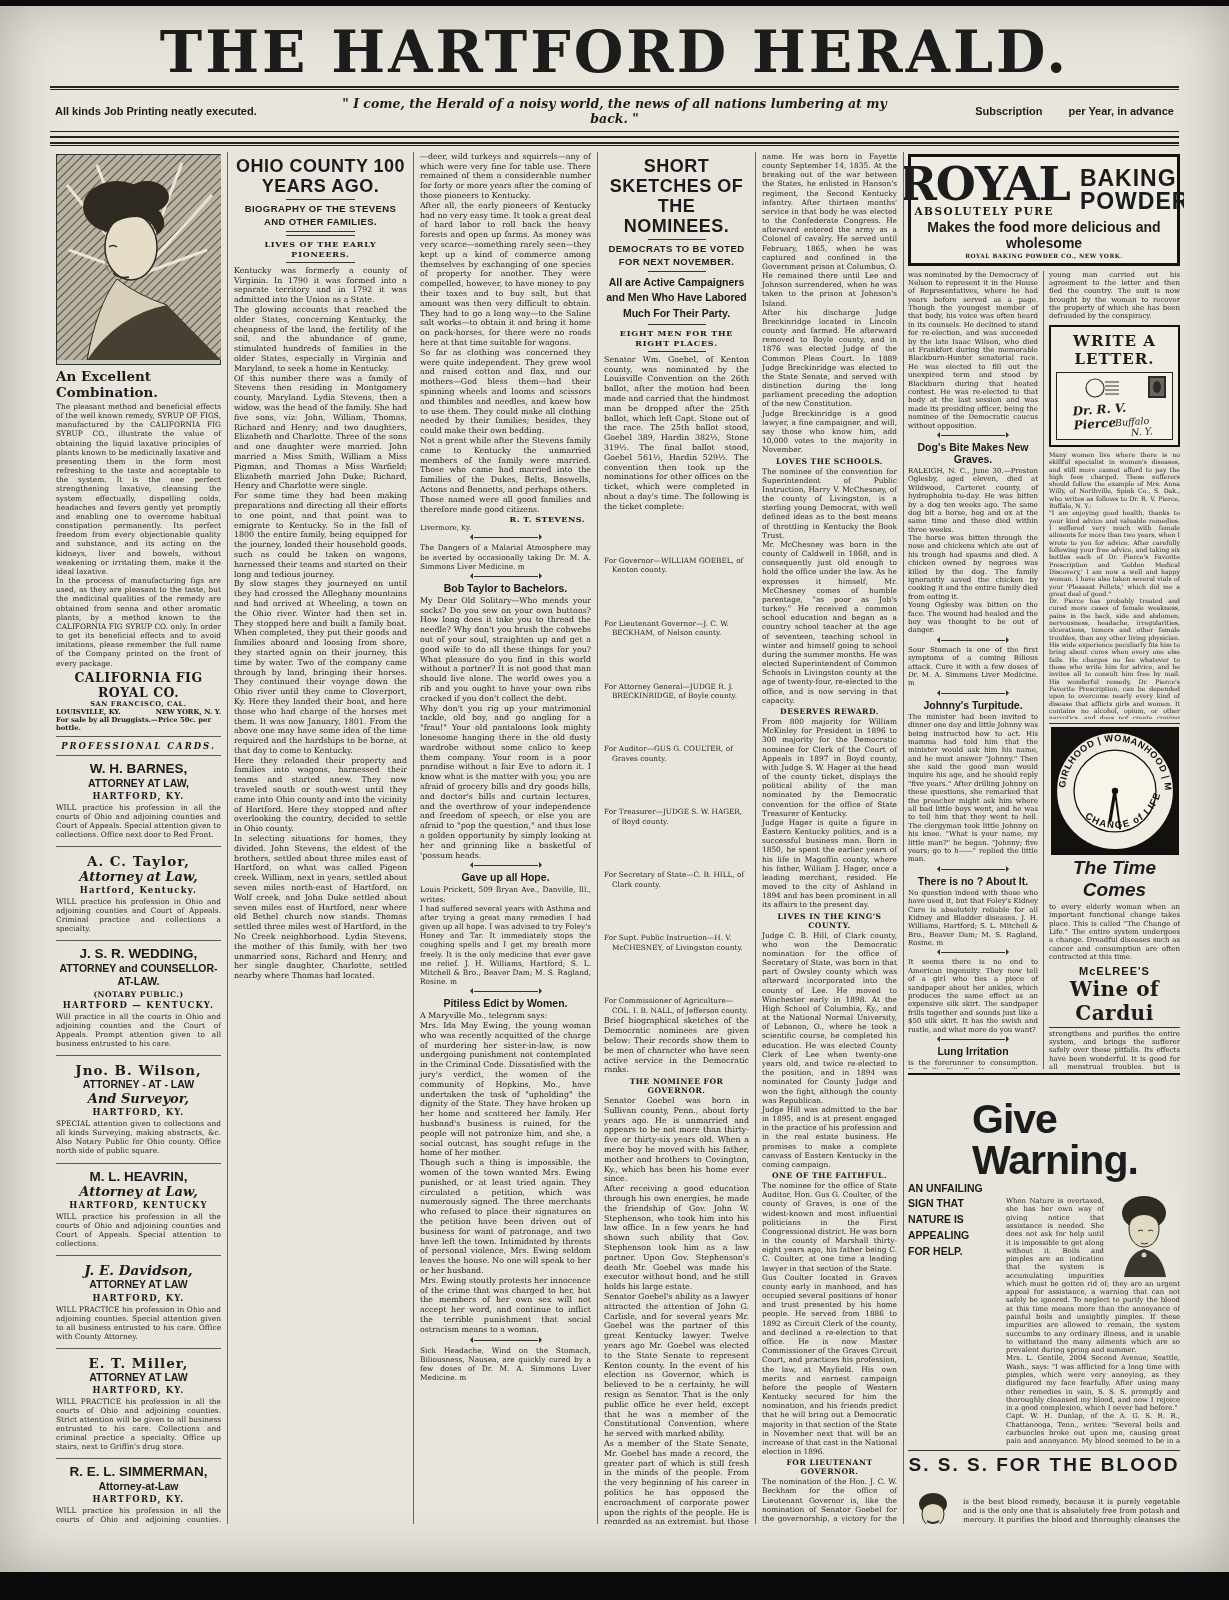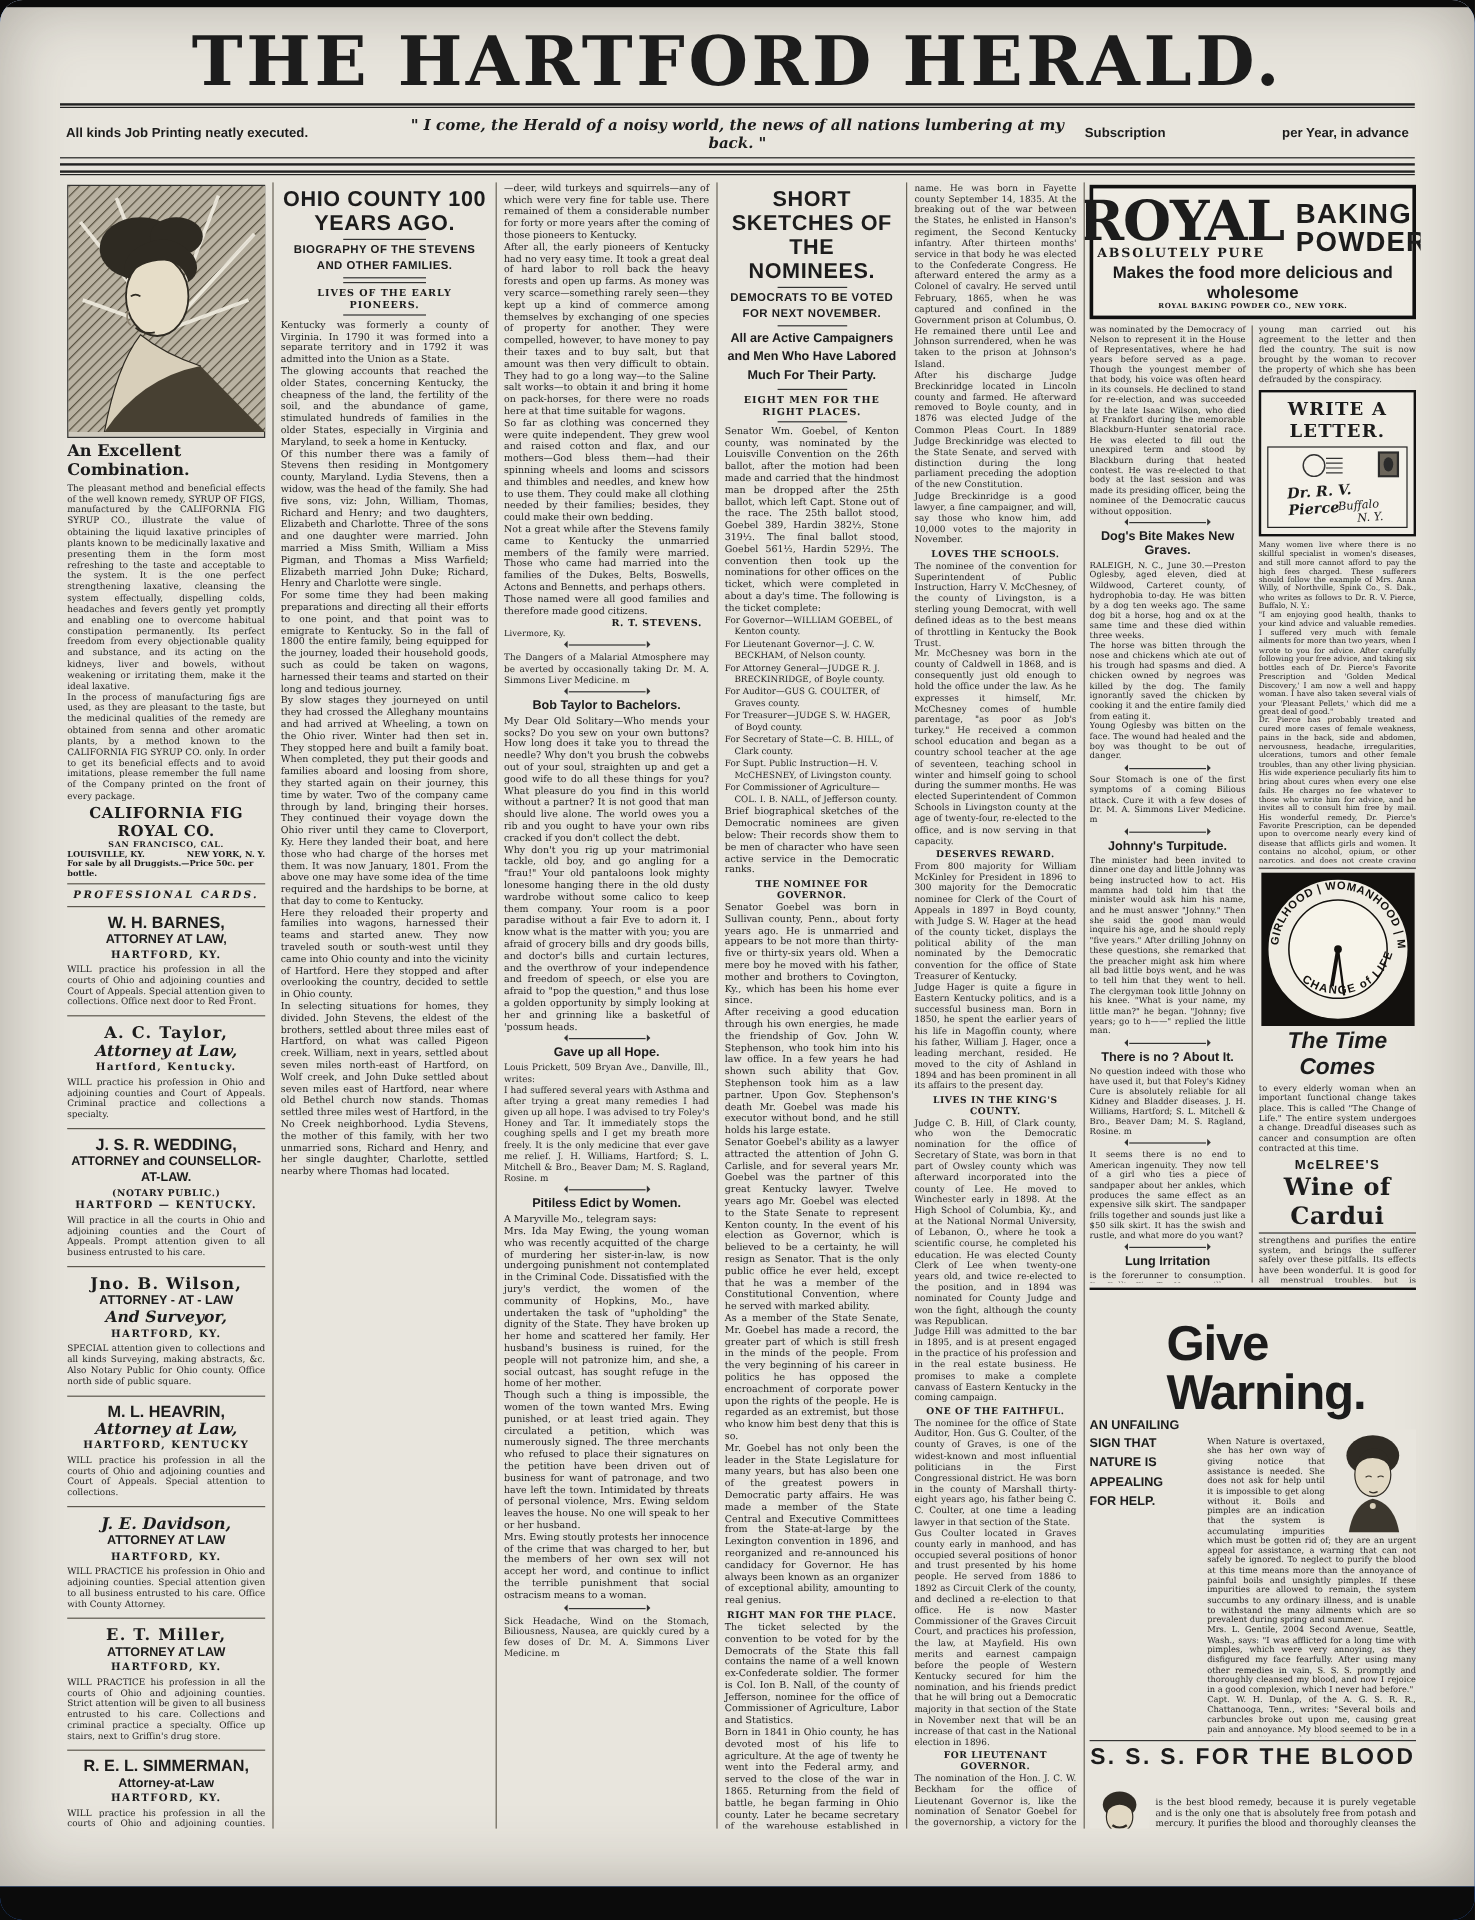--- a/index.html
+++ b/index.html
@@ -1,32 +1,32 @@
 <!DOCTYPE html>
 <html><head>
 <meta charset="utf-8">
 <style>
   html,body{margin:0;padding:0;background:#0b0b0b;}
-  .page{position:relative;width:1229px;height:1600px;background:#3b82f6;overflow:hidden;
-        font-family:"DejaVu Serif",serif;color:#1c1c1c;border-radius:19px;}
+  .page{position:relative;width:1229px;height:1600px;background:#0369a1;overflow:hidden;
+        font-family:"DejaVu Serif",serif;color:#1c1c1c;}
   .paper{position:absolute;top:0;left:0;right:0;bottom:28px;background:#e8e5dd;
          box-shadow:inset 0 0 60px rgba(60,55,45,.35);}
   .top-edge{height:6px;background:#0b0b0b;width:100%;}
   .bottom-band{position:absolute;left:0;right:0;bottom:0;height:28px;background:#0b0b0b;}
   
   .mast{padding:16px 50px 0 50px;text-align:center;}
   .mast-title{font-family:"DejaVu Serif",serif;font-size:57px;font-weight:700;letter-spacing:3px;
               line-height:1.05;white-space:nowrap;}
   .rule-thick{border-top:2px solid #222;margin:4px 50px 1px 50px;}
   .rule-thin{border-top:1px solid #222;margin:1px 50px;}
   .mottobar{display:flex;align-items:center;justify-content:space-between;padding:5px 55px 4px 55px;}
   .jobnote{font-family:"Liberation Sans",sans-serif;font-weight:700;font-size:11px;width:270px;text-align:left;}
   .motto{font-style:italic;font-size:12.5px;font-weight:600;flex:1;text-align:center;}
   .subsc{font-family:"Liberation Sans",sans-serif;font-weight:700;font-size:11px;width:270px;
-         display:flex;justify-content:space-between;gap:26px;}
+         display:flex;justify-content:flex-end;gap:26px;}
   .dateline{display:flex;align-items:baseline;justify-content:space-between;padding:5px 55px 4px 55px;}
   .vol,.issue{font-size:15px;font-weight:700;}
   .dtc{font-size:16px;font-weight:700;letter-spacing:1px;}
   
   .cols{display:flex;align-items:stretch;height:1372px;overflow:hidden;margin:0 45px 0 50px;padding-top:5px;}
   .col{overflow:hidden;padding:0 6px;border-right:1px solid #6a6458;box-sizing:border-box;}
   .col:last-child{border-right:none;}
   .c1{width:178px;} .c2{width:186px;} .c3{width:184px;} .c4{width:158px;} .c5{width:148px;}
   .cads{width:280px;padding:0 4px;}
   .bodytext{font-size:7.9px;line-height:1.24;text-align:justify;white-space:pre-line;}
@@ -98,21 +98,21 @@
   .boils-flex{display:flex;gap:6px;margin-top:0;}
   .boils-sign{width:92px;font-family:"Liberation Sans",sans-serif;font-weight:700;font-size:10.5px;line-height:1.5;flex:none;}
   .boils-body{font-size:6.9px;line-height:1.2;text-align:justify;white-space:pre-line;}
   .boils-port{float:right;margin:2px 0 2px 4px;}
   
   .sss{border-top:1px solid #333;margin-top:3px;padding-top:3px;}
   .sss-head{font-family:"Liberation Sans",sans-serif;font-weight:700;font-size:19px;text-align:center;letter-spacing:2px;}
   .sss-body{font-size:7.3px;line-height:1.25;text-align:justify;white-space:pre-line;margin-top:3px;}
   .sss-port{float:left;margin:0 5px 2px 0;}
   .ticket{font-size:7.3px;line-height:1.3;text-align:left;}
-  .ticket div{padding-left:8px;text-indent:-8px;margin-bottom:1px;}
+  .ticket div{padding-left:8px;text-indent:-8px;margin-bottom:1px;margin-top:44px;}
 </style>
 </head>
 <body>
 
 <div class="page">
  <div class="paper">
   <div class="top-edge"></div>
 
   <div class="mast">
     <div class="mast-title">THE HARTFORD HERALD.</div>

